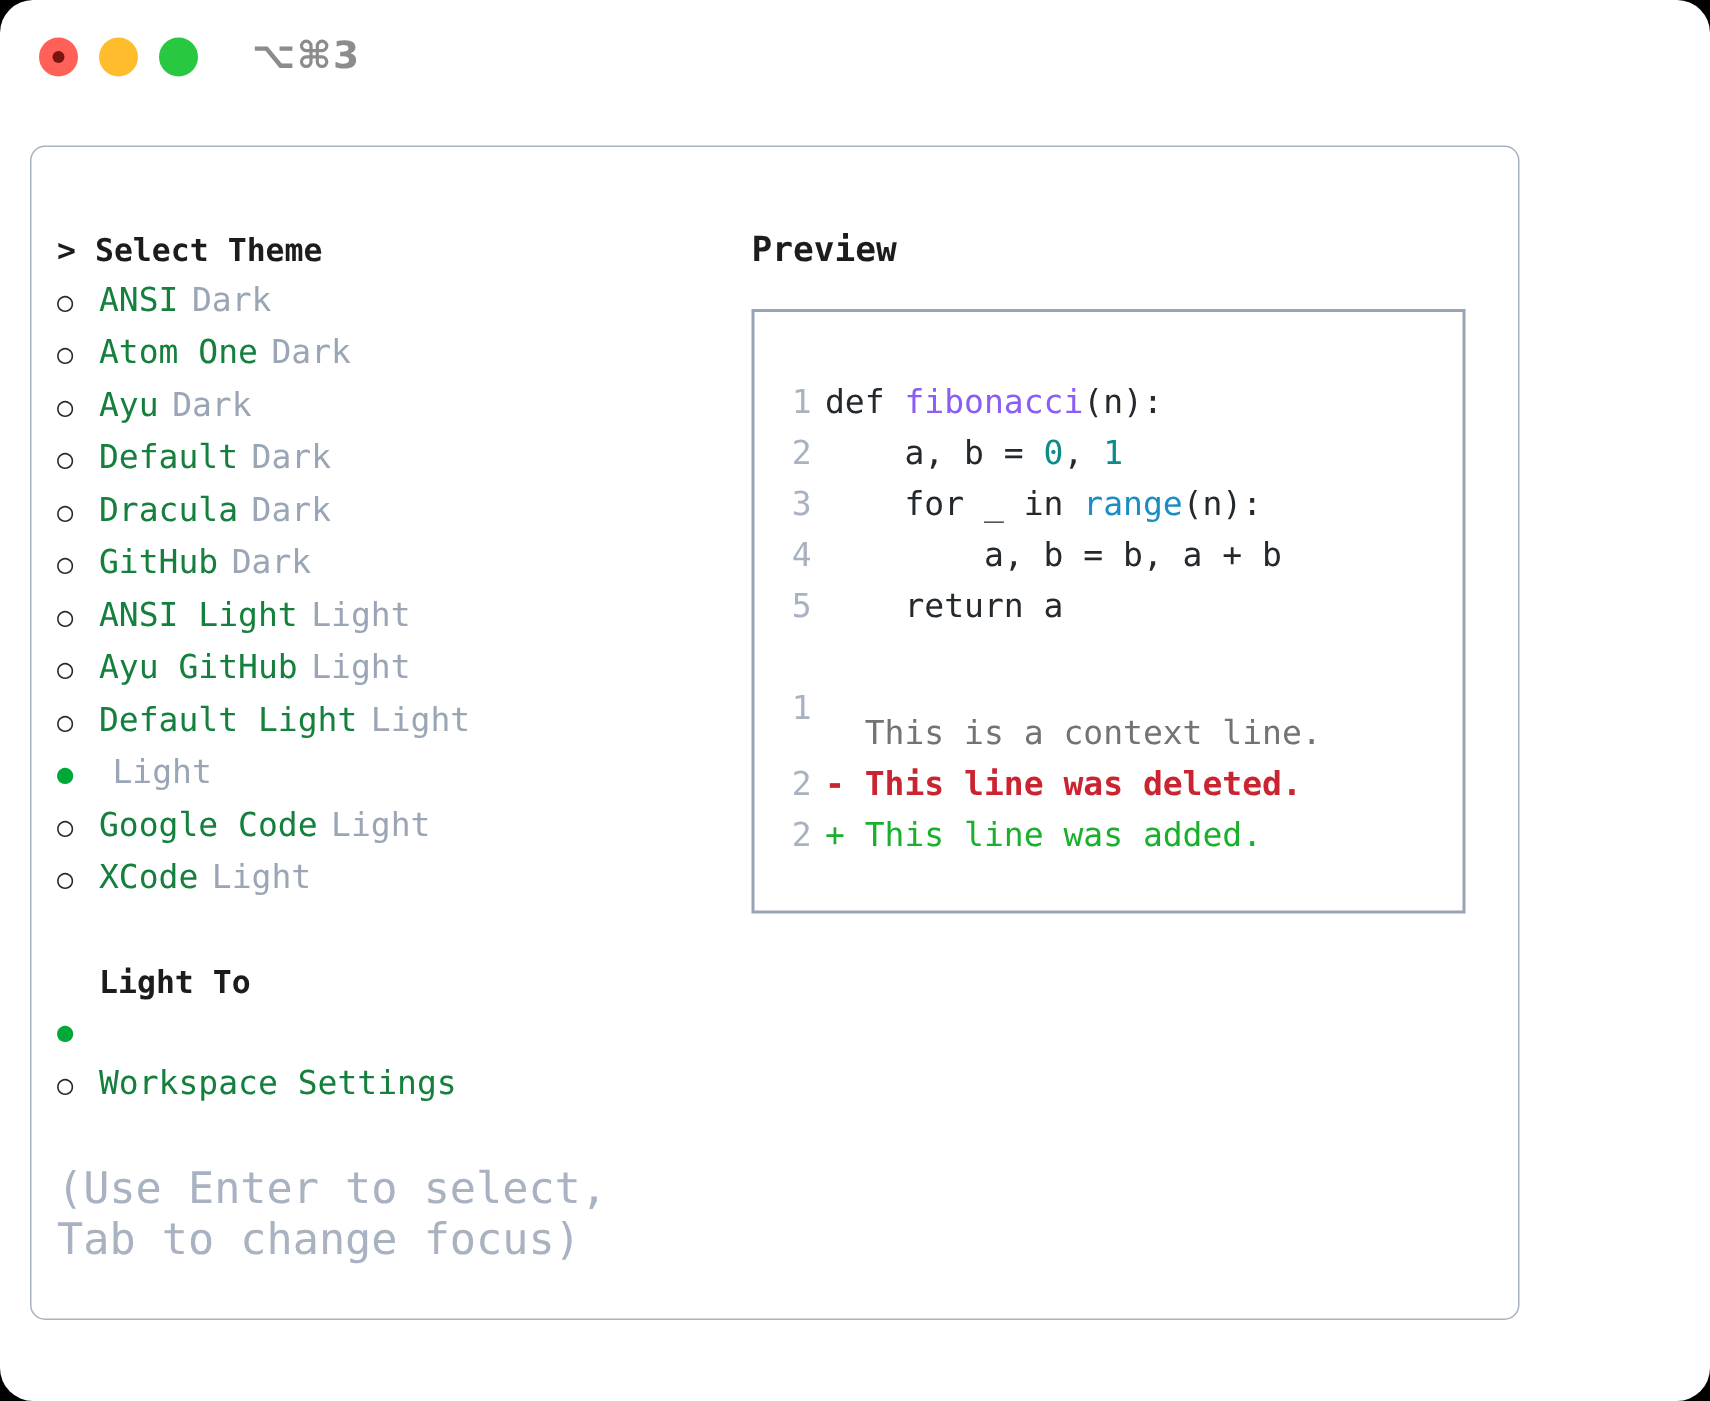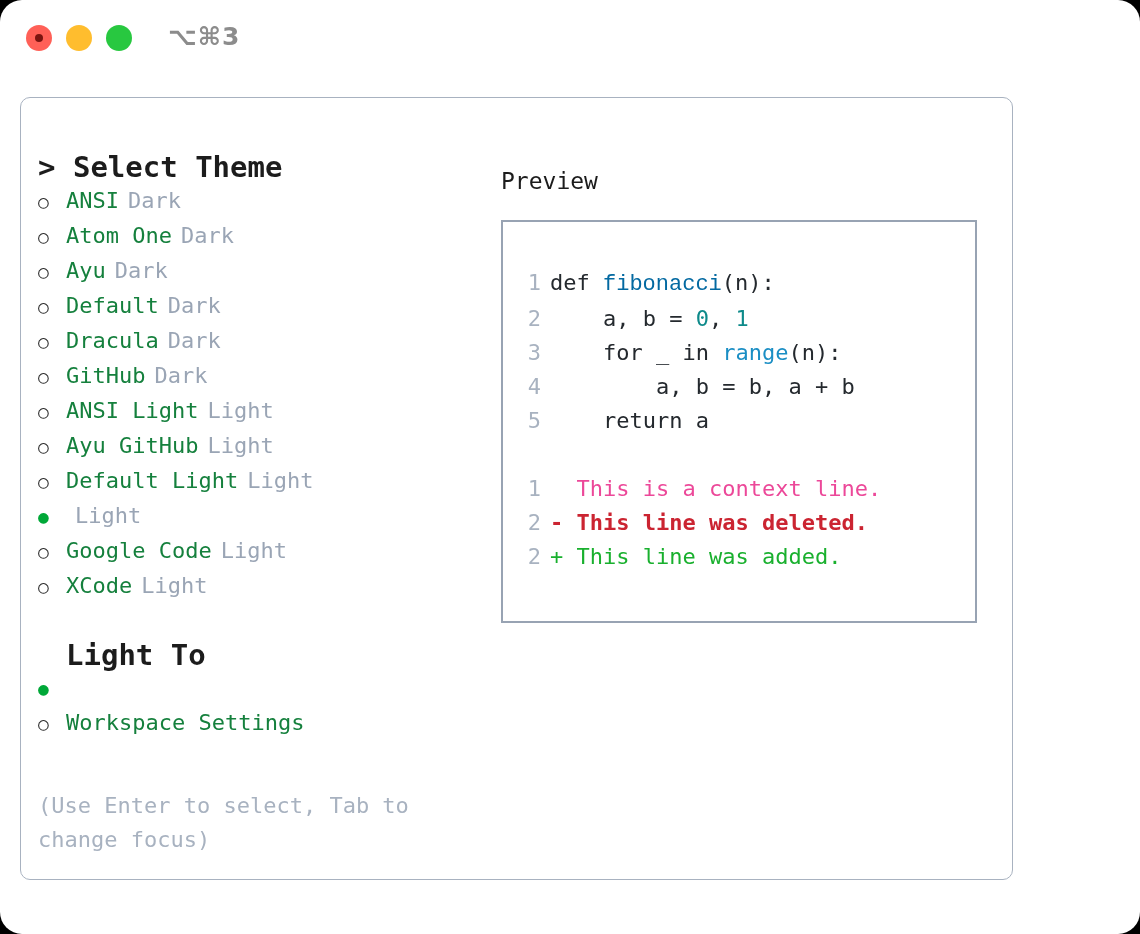--- a/index.html
+++ b/index.html
@@ -92,21 +92,21 @@
 
   
   .left-pane {
     position: absolute;
     left: 17px;
     top: 52px;
     width: 450px;
   }
 
   .section-head {
-    font-size: 29px;
+    font-size: 21px;
     font-weight: bold;
     color: #1c1c1c;
     line-height: 34px;
     white-space: pre;
   }
   .section-head.plain {
     font-weight: bold;
     padding-left: 28px;
   }
 
@@ -129,40 +129,39 @@
   .opt-label { color: #15803d; }
   .opt-row.selected .opt-label { color: #00a838; }
   .opt-tag {
     color: #9aa5b5;
     padding-left: 9px;
   }
 
   .spacer-block { height: 34px; }
 
   .hint {
-    margin-top: 48px;
-    font-size: 22px;
+    margin-top: 34px;
+    font-size: 29px;
     line-height: 34px;
     color: #a8b2c0;
     width: 420px;
   }
 
   
   .right-pane {
     position: absolute;
     left: 480px;
     top: 52px;
     width: 500px;
   }
   .preview-title {
     font-size: 23px;
-    font-weight: normal;
+    font-weight: bold;
     color: #1c1c1c;
     line-height: 34px;
-    margin-top: 14px;
   }
 
   .preview-box {
     margin-top: 22px;
     width: 476px;
     height: 403px;
     border: 2px solid #98a3b3;
     box-sizing: border-box;
     background: #ffffff;
     padding: 44px 0 0 0;
@@ -176,27 +175,27 @@
   }
   .lineno {
     flex: 0 0 38px;
     width: 38px;
     text-align: right;
     color: #a8b2c0;
     padding-right: 9px;
   }
   .codetext { color: #24292e; }
 
-  .tok-fn      { color: #0369a1; font-family: Liberation Mono, monospace; }
+  .tok-fn      { color: #8b5cf6; }
   .tok-num     { color: #0d8a8a; }
   .tok-builtin { color: #1a8ec4; }
   .tok-plain   { color: #24292e; }
 
   .diff-gap { height: 34px; }
-  .diff-ctx { color: #ec4899; }
+  .diff-ctx { color: #737373; margin-top: 17px; }
   .diff-del { color: #cb2431; font-weight: bold; }
   .diff-add { color: #19b02e; }
 </style>
 </head>
 <body>
 
 <div class="window">
 
   <div class="titlebar">
     <div class="lights">

